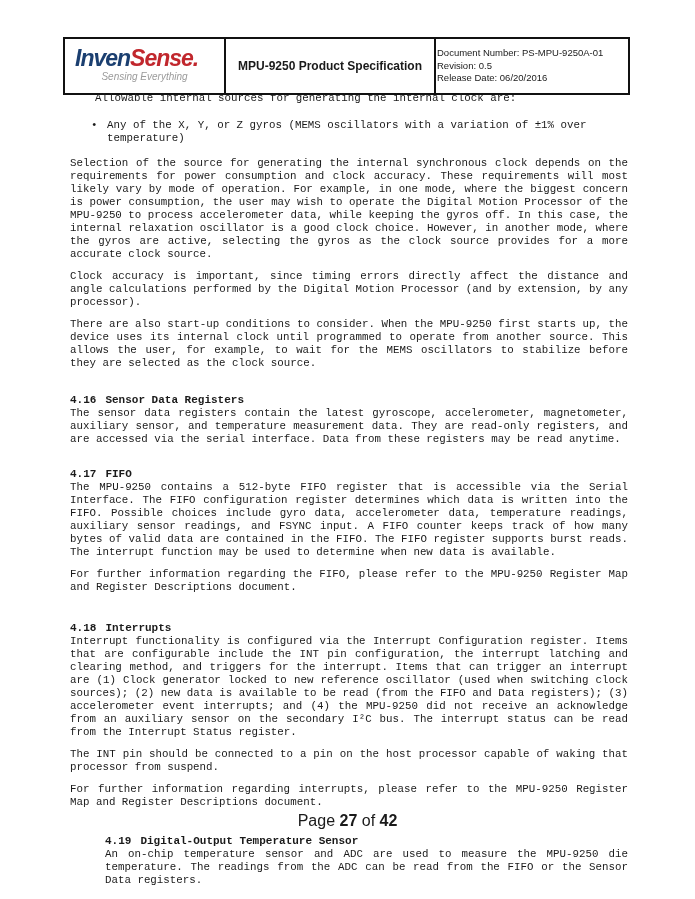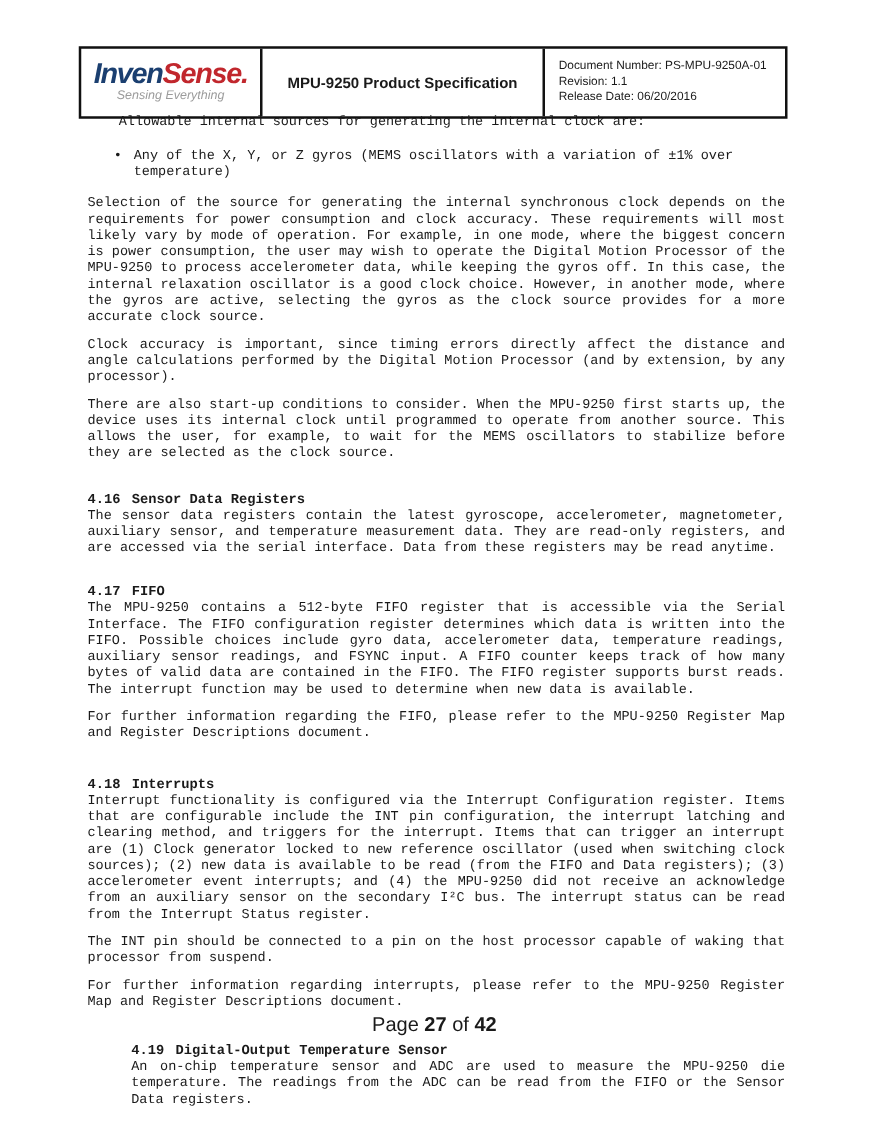--- a/index.html
+++ b/index.html
@@ -17,21 +17,21 @@
   
   .header-box {
     position:absolute;
     left:63px; top:37px;
     width:567px; height:58px;
     border:2px solid #111;
     display:flex;
     background:#fff;
   }
   .header-cell-logo {
-    width:145px;
+    width:161px;
     border-right:2px solid #111;
     padding:7px 6px 0 10px;
   }
   .logo-line {
     font-style:italic;
     font-weight:bold;
     font-size:23px;
     letter-spacing:-1px;
     line-height:24px;
     white-space:nowrap;
@@ -50,21 +50,21 @@
     flex:1;
     border-right:2px solid #111;
     display:flex;
     align-items:center;
     justify-content:center;
     font-weight:bold;
     font-size:12px;
   }
   .header-cell-info {
     width:192px;
-    padding:8px 2px 0 11px;
+    padding:8px 2px 0 1px;
     font-size:9.5px;
     line-height:12.5px;
     white-space:nowrap;
   }
 
   
   .content {
     position:absolute;
     left:70px; top:92px;
     width:558px;
@@ -109,21 +109,21 @@
 <div class="page">
 
   <div class="header-box">
     <div class="header-cell-logo">
       <div class="logo-line"><span class="logo-navy">Inven</span><span class="logo-red">Sense</span><span class="logo-red">.</span></div>
       <div class="logo-tagline">Sensing Everything</div>
     </div>
     <div class="header-cell-title">MPU-9250 Product Specification</div>
     <div class="header-cell-info">
       <div>Document Number: PS-MPU-9250A-01</div>
-      <div>Revision: 1.1</div>
+      <div>Revision: 0.5</div>
       <div>Release Date: 06/20/2016</div>
     </div>
   </div>
 
   <div class="content">
 
     <p class="p-intro">Allowable internal sources for generating the internal clock are:</p>
 
     <div class="bullet-list">
       <div class="bullet-row">Any of the X, Y, or Z gyros (MEMS oscillators with a variation of ±1% over temperature)</div>

